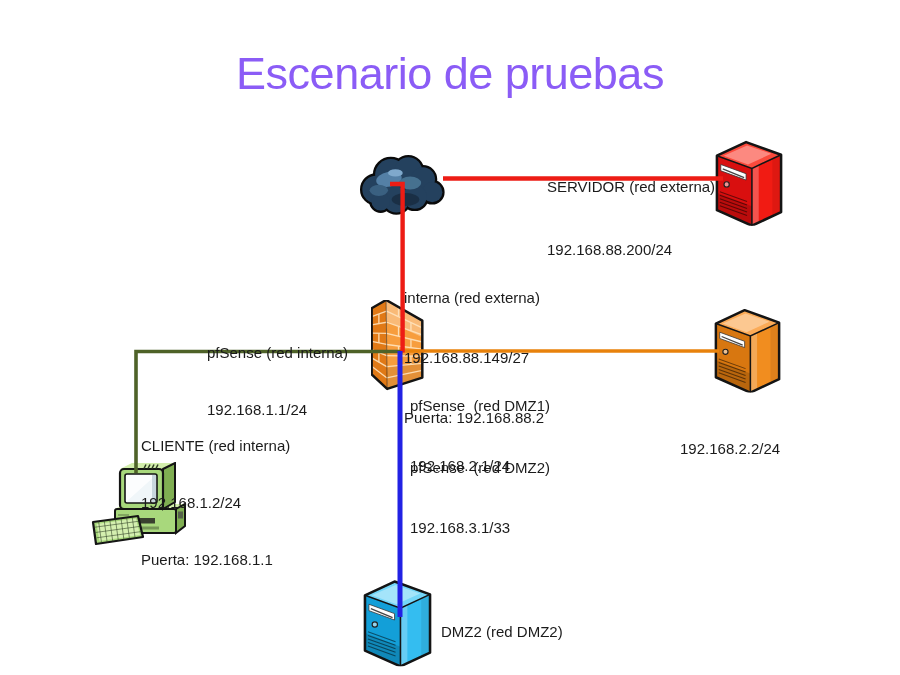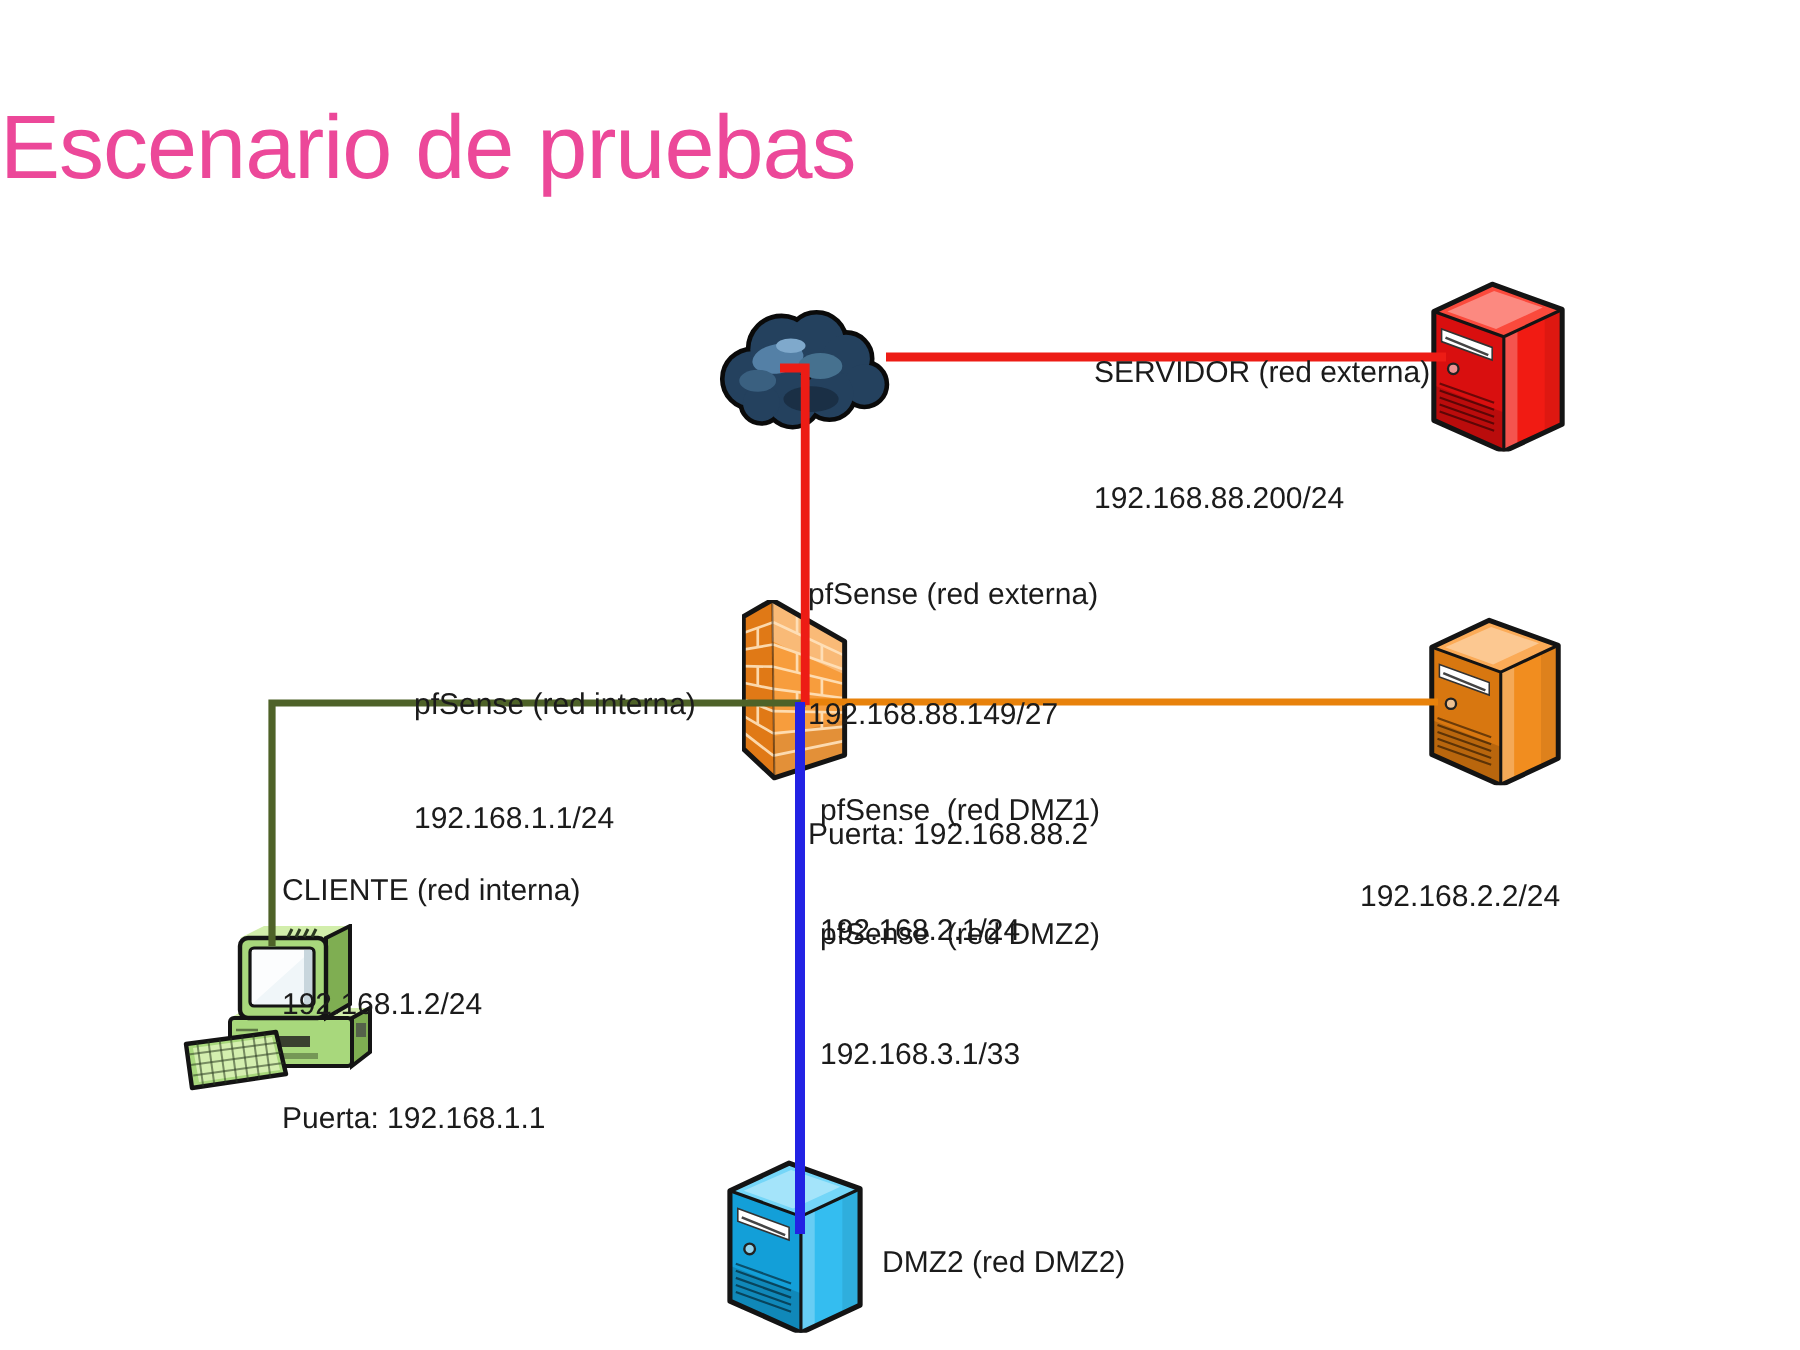--- a/index.html
+++ b/index.html
@@ -1,22 +1,22 @@
 <!DOCTYPE html>
 <html style="--link-externa: #ed1c15; --link-interna: #4e6228; --link-dmz1: #e8820b; --link-dmz2: #2222e4;"><head>
 <meta charset="utf-8">
 <style>
   html,body{margin:0;padding:0;background:#fff;}
   #canvas{
     position:relative;width:900px;height:675px;background:#fff;overflow:hidden;
     font-family:"Liberation Sans", sans-serif;color:#1b1b1b;
   }
   .title{
-    position:absolute;left:0;top:48px;width:100%;
-    font-size:45px;letter-spacing:-0.5px;color:#ec4899;
+    position:absolute;left:0;top:48px;width:100%;text-align:center;
+    font-size:45px;letter-spacing:-0.5px;color:#8b5cf6;
   }
   .lbl{position:absolute;font-size:15px;line-height:20px;white-space:pre;}
   .lbl.lh19{line-height:19px;}
   .lbl.lh21{line-height:21px;}
   .icon{position:absolute;}
   #links{position:absolute;left:0;top:0;pointer-events:none;}
   
   .sv-top{fill:var(--c-top,#ccc);}
   .sv-front{fill:var(--c-front,#999);}
   .sv-side{fill:var(--c-side,#aaa);}
@@ -149,21 +149,21 @@
     <path d="M390,184 L402.6,184 L402.6,352.5" stroke="var(--link-externa)" stroke-width="4.4" fill="none"></path>
     <path d="M400,351 L400,617" stroke="var(--link-dmz2)" stroke-width="5" fill="none"></path>
   </svg>
 
   <div class="lbl lh21" style="left:547px;top:134px">
     <div>SERVIDOR (red externa)</div>
     <div>192.168.88.200/24</div>
   </div>
 
   <div class="lbl" style="left:404px;top:248px">
-    <div>pfSense (red externa)</div>
+    <div>interna (red externa)</div>
     <div>192.168.88.149/27</div>
     <div>Puerta: 192.168.88.2</div>
   </div>
 
   <div class="lbl lh19" style="left:207px;top:305px">
     <div>pfSense (red interna)</div>
     <div>192.168.1.1/24</div>
   </div>
 
   <div class="lbl" style="left:410px;top:356px">

